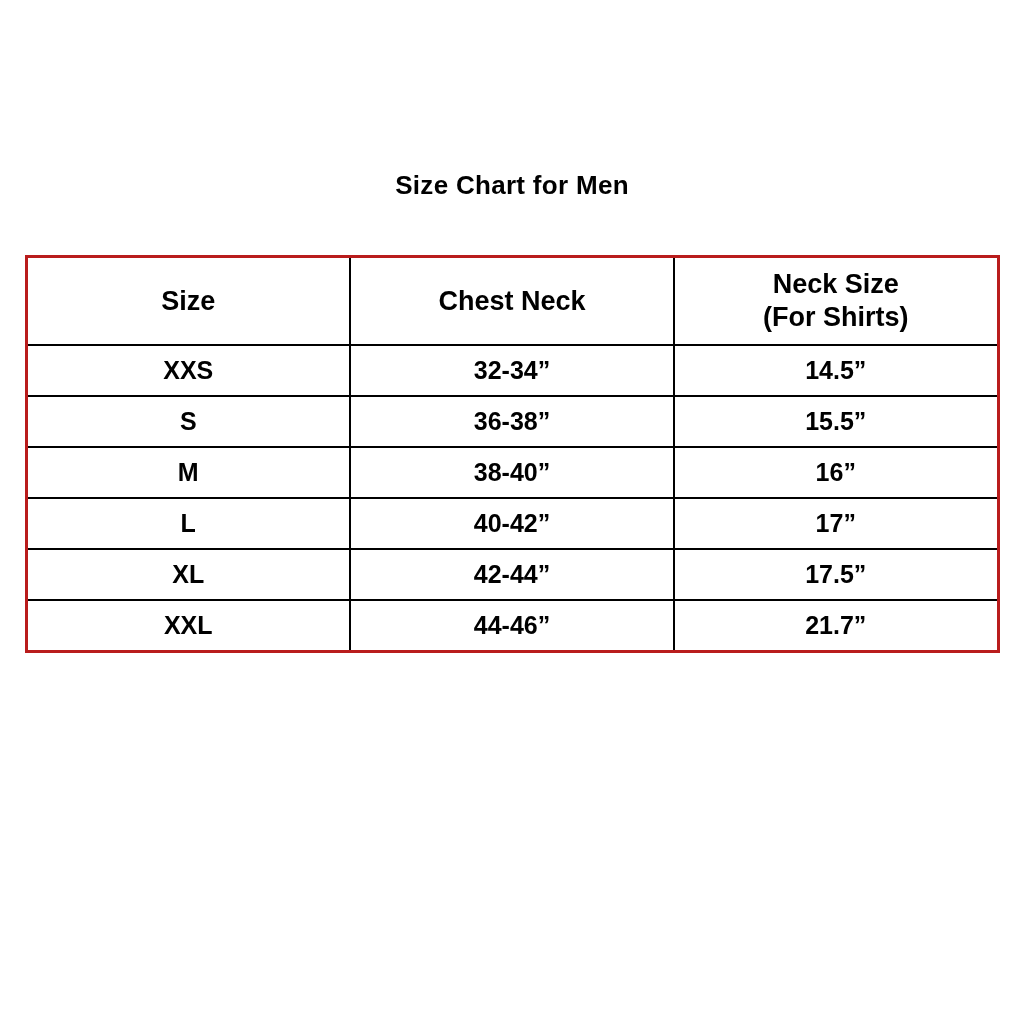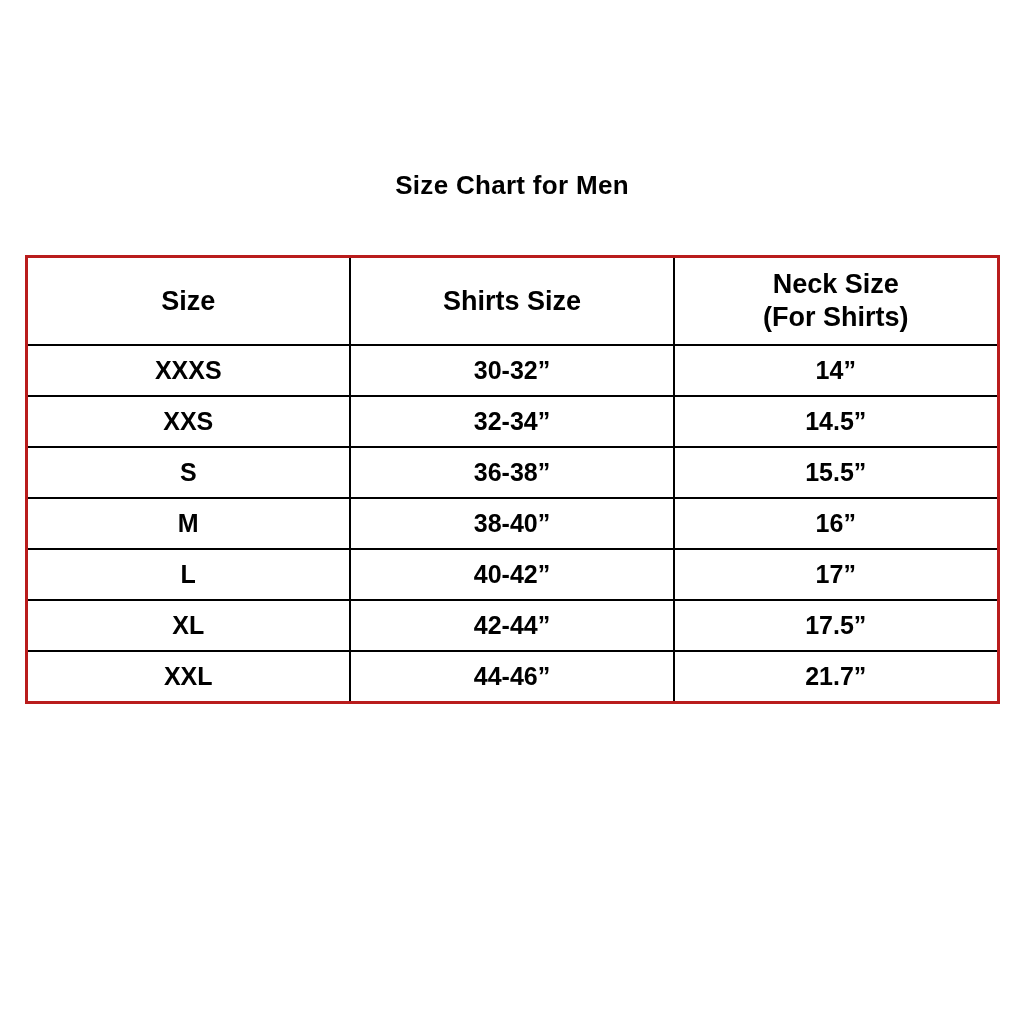--- a/index.html
+++ b/index.html
@@ -54,33 +54,28 @@
 </style>
 </head>
 <body>
 
 <h1 class="page-title">Size Chart for Men</h1>
 
 <table class="size-chart">
   <thead>
     <tr>
       <th>Size</th>
-      <th>Shirts Size</th>
+      <th>Chest Neck</th>
       <th>
         <span class="hdr-line">Neck Size</span>
         <span class="hdr-line">(For Shirts)</span>
       </th>
     </tr>
   </thead>
   <tbody>
-    <tr>
-      <td>XXXS</td>
-      <td>30-32”</td>
-      <td>14”</td>
-    </tr>
     <tr>
       <td>XXS</td>
       <td>32-34”</td>
       <td>14.5”</td>
     </tr>
     <tr>
       <td>S</td>
       <td>36-38”</td>
       <td>15.5”</td>
     </tr>

